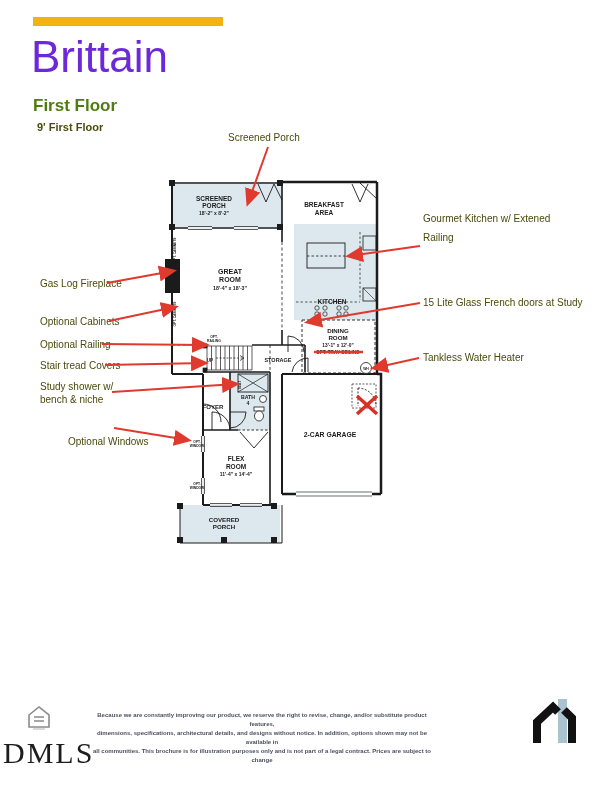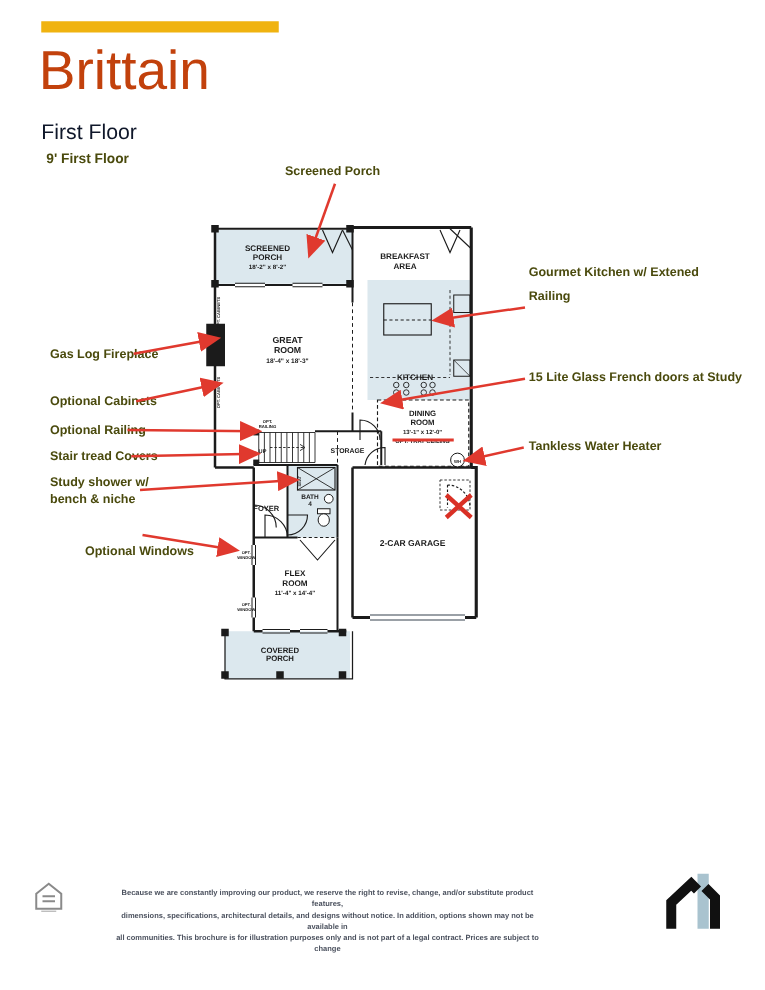--- a/index.html
+++ b/index.html
@@ -2,25 +2,25 @@
 <html><head>
 <meta charset="utf-8">
 <style>
   html,body{margin:0;padding:0;background:#e9e9e9;}
   .page{
     position:relative;width:612px;height:792px;background:#ffffff;
     font-family:"Liberation Sans",sans-serif;overflow:hidden;margin:0 auto;
   }
   .abs{position:absolute;}
   .accent-bar{left:33px;top:17px;width:190px;height:9px;background:#f0b310;}
-  .title{left:31px;top:32px;font-size:44px;font-weight:500;color:#c2410c;letter-spacing:0px;}
-  .subtitle{left:33px;top:96px;font-size:17px;font-weight:400;color:#0f172a;}
+  .title{left:31px;top:32px;font-size:44px;font-weight:500;color:#6d28d9;letter-spacing:0px;}
+  .subtitle{left:33px;top:96px;font-size:17px;font-weight:700;color:#4d7c0f;}
   .floor-note{left:37px;top:121px;font-size:11px;font-weight:bold;color:#4a4a0d;}
   .spec{left:473px;top:19px;font-size:15px;font-weight:600;color:#4a4a0d;line-height:21px;}
-  .ann{position:absolute;font-size:10px;font-weight:bold;color:#4a4a0d;white-space:nowrap;}
+  .ann{position:absolute;font-size:10px;font-weight:normal;color:#4a4a0d;white-space:nowrap;}
   .plan-svg{left:0;top:0;pointer-events:none;}
   .room-l{font-family:"Liberation Sans",sans-serif;font-weight:bold;fill:#1b1b1b;}
   .disclaimer{left:88px;top:711px;width:348px;font-size:6px;line-height:9px;font-weight:600;
     color:#4b515e;text-align:center;}
   .dmls{left:3px;top:736px;font-family:"Liberation Serif",serif;font-size:30px;font-weight:400;
     color:#1d1d1d;letter-spacing:2px;}
   .mi-text{left:492px;top:750px;font-size:17px;font-weight:500;color:#101010;letter-spacing:3px;}
   .mi-text .slash{color:#9db6c3;font-weight:400;}
 </style>
 </head>
@@ -235,20 +235,21 @@
       <line x1="357" y1="396" x2="377" y2="414"></line>
       <line x1="377" y1="396" x2="357" y2="414"></line>
     </g>
   </svg>
 
   <svg class="abs" style="left:26px;top:704px;" width="26" height="26" viewBox="0 0 26 26">
     <path d="M3,11 L13,3 L23,11 V23 H3 Z" stroke="#8a8a8a" stroke-width="1.6" fill="none"></path>
     <path d="M8,13 H18 M8,17 H18" stroke="#8a8a8a" stroke-width="1.6" fill="none"></path>
     <rect x="7" y="24.5" width="12" height="1" fill="#b5b5b5"></rect>
   </svg>
+  <div class="abs dmls">DMLS</div>
 
   <div class="abs disclaimer">
     <div>Because we are constantly improving our product, we reserve the right to revise, change, and/or substitute product features,</div>
     <div>dimensions, specifications, architectural details, and designs without notice. In addition, options shown may not be available in</div>
     <div>all communities. This brochure is for illustration purposes only and is not part of a legal contract. Prices are subject to change</div>
   </div>
 
   <svg class="abs" style="left:531px;top:697px;" width="48" height="48" viewBox="0 0 48 48">
     <rect x="27" y="2" width="9" height="44" fill="#a9c3cf"></rect>
     <path d="M6,46 V25 L22,10 L27,15" stroke="#111111" stroke-width="8" fill="none"></path>

